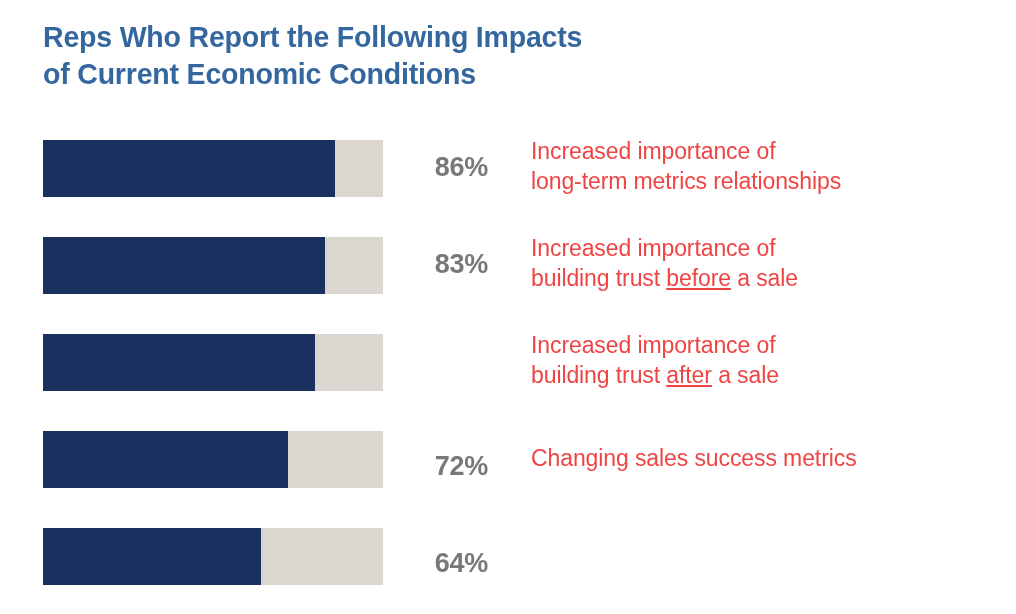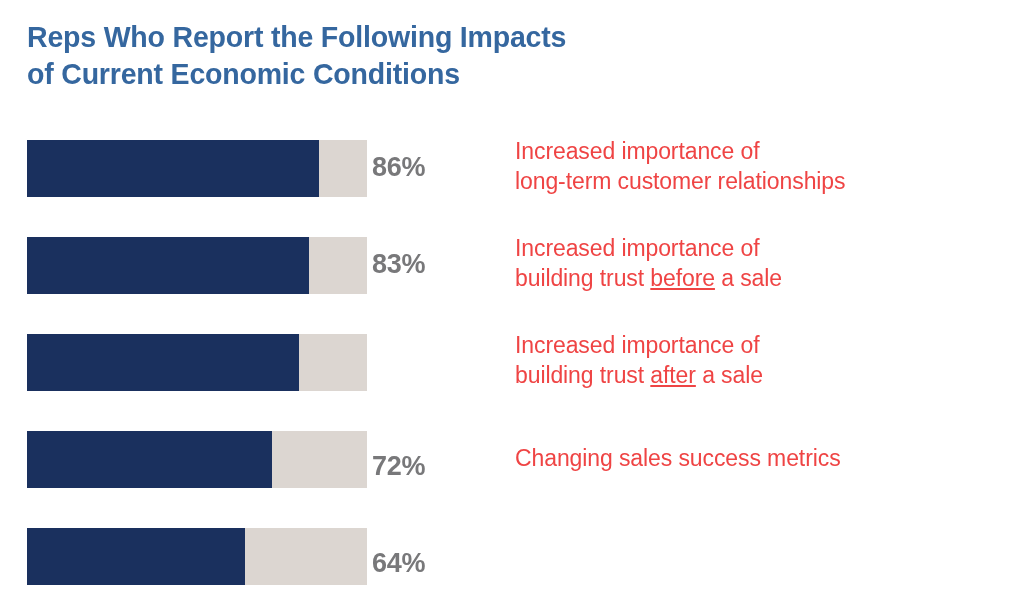--- a/index.html
+++ b/index.html
@@ -11,20 +11,21 @@
     height: 614px;
     background: #ffffff;
     font-family: "Liberation Sans", "DejaVu Sans", sans-serif;
     overflow: hidden;
     position: relative;
   }
 
   #chart-root {
     position: absolute;
     inset: 0;
+    margin-left: 16px;
   }
 
   
   #chart-title {
     position: absolute;
     left: 27px;
     top: 18px;
     width: 820px;
     color: #35679f;
     font-size: 30px;
@@ -63,20 +64,21 @@
     left: 0;
     top: 0;
     height: 100%;
     background: #1a305e;
   }
 
   .bar-value {
     position: absolute;
     left: 372px;
     width: 100px;
+    text-align: right;
     color: #78787a;
     font-size: 27px;
     font-weight: bold;
     letter-spacing: -0.3px;
   }
 
   .bar-label {
     position: absolute;
     left: 515px;
     width: 495px;
@@ -106,21 +108,21 @@
 
   <div id="chart-title">Reps Who Report the Following Impacts
 of Current Economic Conditions</div>
 
   <div id="rows">
       <div class="bar-row two-line">
         <div class="bar-track">
           <div class="bar-fill" style="width: 86%;"></div>
         </div>
         <div class="bar-value">86%</div>
-        <div class="bar-label"><span>Increased importance of</span><br><span>long-term customer relationships</span></div>
+        <div class="bar-label"><span>Increased importance of</span><br><span>long-term metrics relationships</span></div>
       </div>
       <div class="bar-row two-line">
         <div class="bar-track">
           <div class="bar-fill" style="width: 83%;"></div>
         </div>
         <div class="bar-value">83%</div>
         <div class="bar-label"><span>Increased importance of</span><br><span>building trust <u>before</u> a sale</span></div>
       </div>
       <div class="bar-row two-line">
         <div class="bar-track">

